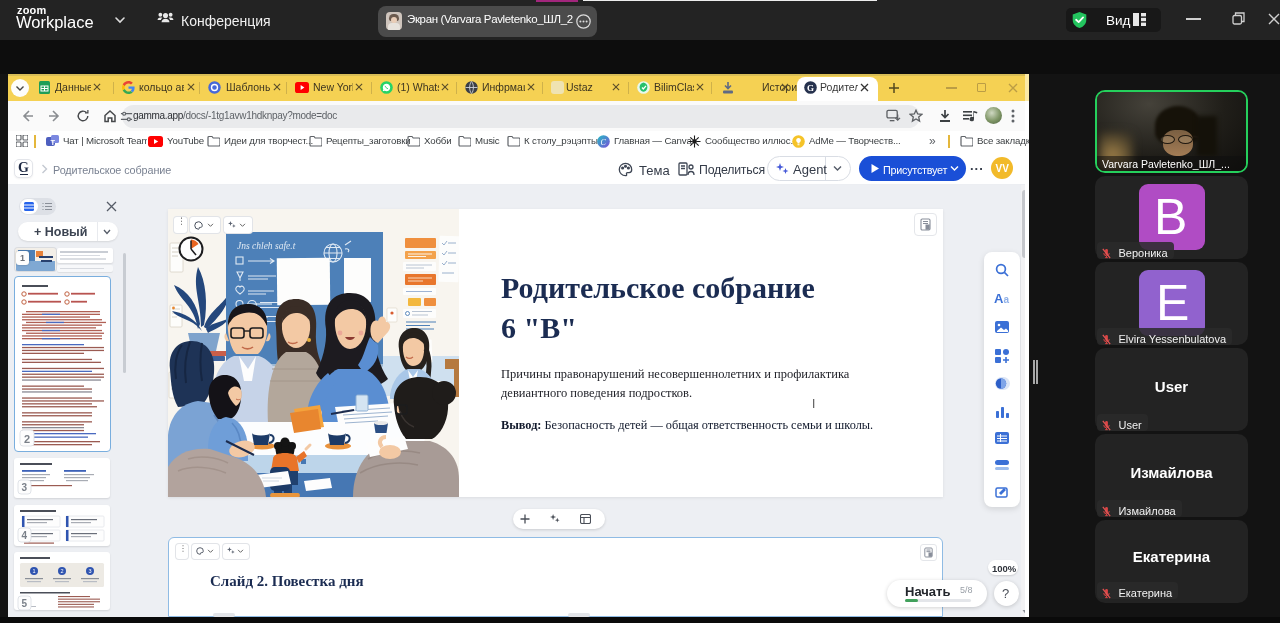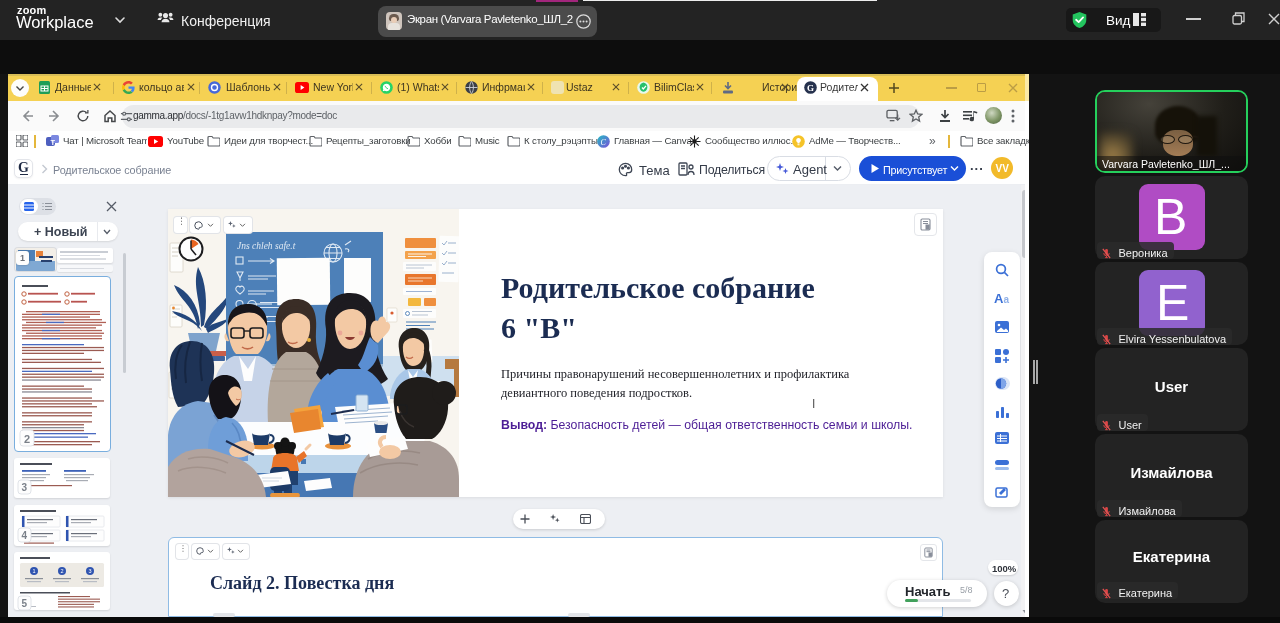--- a/index.html
+++ b/index.html
@@ -764,21 +764,21 @@
 
       <div class="abs" style="left:906px;top:28px;width:23px;height:23px;background:#fff;border:1px solid #e4e6ea;border-radius:4px;"></div>
       <svg class="abs" style="left:912px;top:33px;" width="11" height="13" viewBox="0 0 11 13" fill="none" stroke="#878d99" stroke-width="1.1">
           <rect x="1" y="1" width="9" height="11" rx="1.2"></rect>
           <path d="M3 3.5 H8 M3 5.5 H8"></path>
           <rect x="5.5" y="6.5" width="4.2" height="5.2" fill="#878d99" stroke="none"></rect>
         </svg>
 
       <div class="abs" style="left:493px;top:83px;width:420px;font-family:'Liberation Serif',serif;font-weight:bold;font-size:30px;line-height:40px;color:#1b2c52;">Родительское собрание<br>6 "В"</div>
       <div class="abs" style="left:493px;top:180px;width:350px;font-family:'Liberation Serif',serif;font-size:12.5px;line-height:19px;color:#23242b;">Причины правонарушений несовершеннолетних и профилактика девиантного поведения подростков.</div>
-      <div class="abs" style="left:493px;top:233px;width:420px;font-family:Liberation Sans, sans-serif;font-size:12.3px;color:#4c1d95;"><b>Вывод:</b> Безопасность детей — общая ответственность семьи и школы.</div>
+      <div class="abs" style="left:493px;top:233px;width:420px;font-family:Liberation Serif, serif;font-size:12.3px;color:#0f172a;"><b>Вывод:</b> Безопасность детей — общая ответственность семьи и школы.</div>
       <div class="abs" style="left:804px;top:212px;font-size:12px;color:#555;">I</div>
 
       <div class="abs" style="left:505px;top:324px;width:92px;height:20px;background:#fff;border-radius:10px;box-shadow:0 1px 3px rgba(0,0,0,.15);"></div>
       <svg class="abs" style="left:512px;top:329px;" width="10" height="10" viewBox="0 0 10 10" stroke="#4a4f58" stroke-width="1.3">
           <path d="M5 0.5 V9.5 M0.5 5 H9.5"></path>
         </svg>
       <svg class="abs" style="left:542px;top:329px;" width="10" height="10" viewBox="0 0 13 13" fill="#4a4f58">
           <path d="M4 0 L5 3 L8 4 L5 5 L4 8 L3 5 L0 4 L3 3 Z"></path>
           <path d="M9.5 5 L10.3 7.2 L12.5 8 L10.3 8.8 L9.5 11 L8.7 8.8 L6.5 8 L8.7 7.2 Z"></path>
         </svg>
@@ -804,21 +804,21 @@
         </svg>
       <svg class="abs" style="left:229px;top:364px;" width="7" height="5" viewBox="0 0 8 6">
           <path d="M1 1 L4 4 L7 1" stroke="#666" stroke-width="1.2" fill="none"></path>
         </svg>
       <div class="abs" style="left:912px;top:359px;width:17px;height:17px;background:#fff;border:1px solid #e4e6ea;border-radius:3px;"></div>
       <svg class="abs" style="left:916px;top:362px;" width="9" height="11" viewBox="0 0 11 13" fill="none" stroke="#878d99" stroke-width="1.2">
           <rect x="1" y="1" width="9" height="11" rx="1.2"></rect>
           <path d="M3 3.5 H8 M3 5.5 H8"></path>
           <rect x="5.5" y="6.5" width="4.2" height="5.2" fill="#878d99" stroke="none"></rect>
         </svg>
-      <div class="abs" style="left:202px;top:388px;font-family:'Liberation Serif',serif;font-weight:bold;font-size:18px;color:#1b2c52;">Слайд 2. Повестка дня</div>
+      <div class="abs" style="left:202px;top:388px;font-family:'Liberation Serif',serif;font-weight:bold;font-size:15px;color:#1b2c52;">Слайд 2. Повестка дня</div>
       <div class="abs" style="left:205px;top:428px;width:22px;height:4px;background:#e3e5e9;border-radius:2px;"></div>
       <div class="abs" style="left:560px;top:428px;width:22px;height:4px;background:#e3e5e9;border-radius:2px;"></div>
 
       <div class="abs" style="left:976px;top:67px;width:36px;height:255px;background:#fff;border-radius:8px;box-shadow:0 2px 6px rgba(0,0,0,.12);"></div>
       <svg class="abs" style="left:987px;top:78px;" width="14" height="14" viewBox="0 0 14 14" fill="none" stroke="#3b70d6" stroke-width="1.7">
           <circle cx="6" cy="6" r="4.4"></circle>
           <path d="M9.4 9.4 L13 13"></path>
         </svg>
       <div class="abs" style="left:986px;top:106px;font-size:13px;font-weight:bold;color:#3b70d6;">A<span style="font-size:10px;color:#8fb0e8">a</span></div>
       <svg class="abs" style="left:987px;top:136px;" width="14" height="12" viewBox="0 0 14 12">

